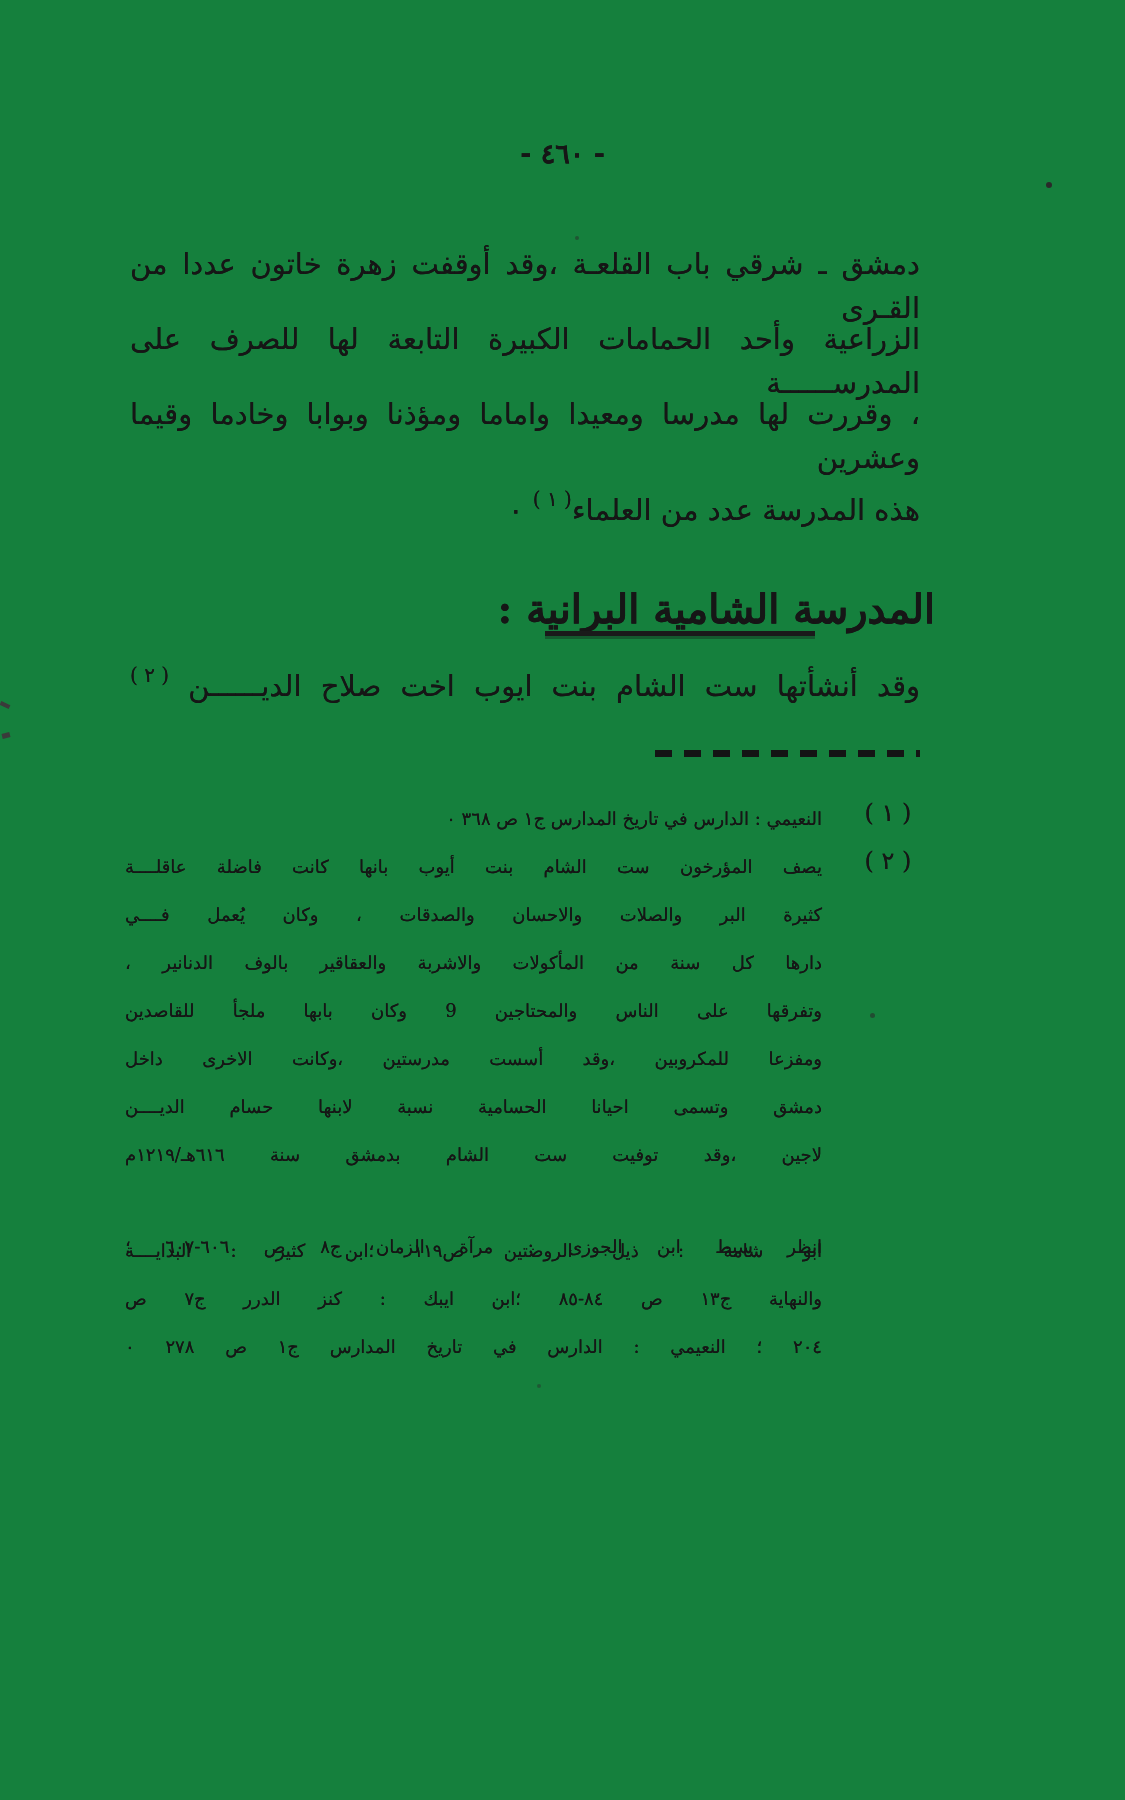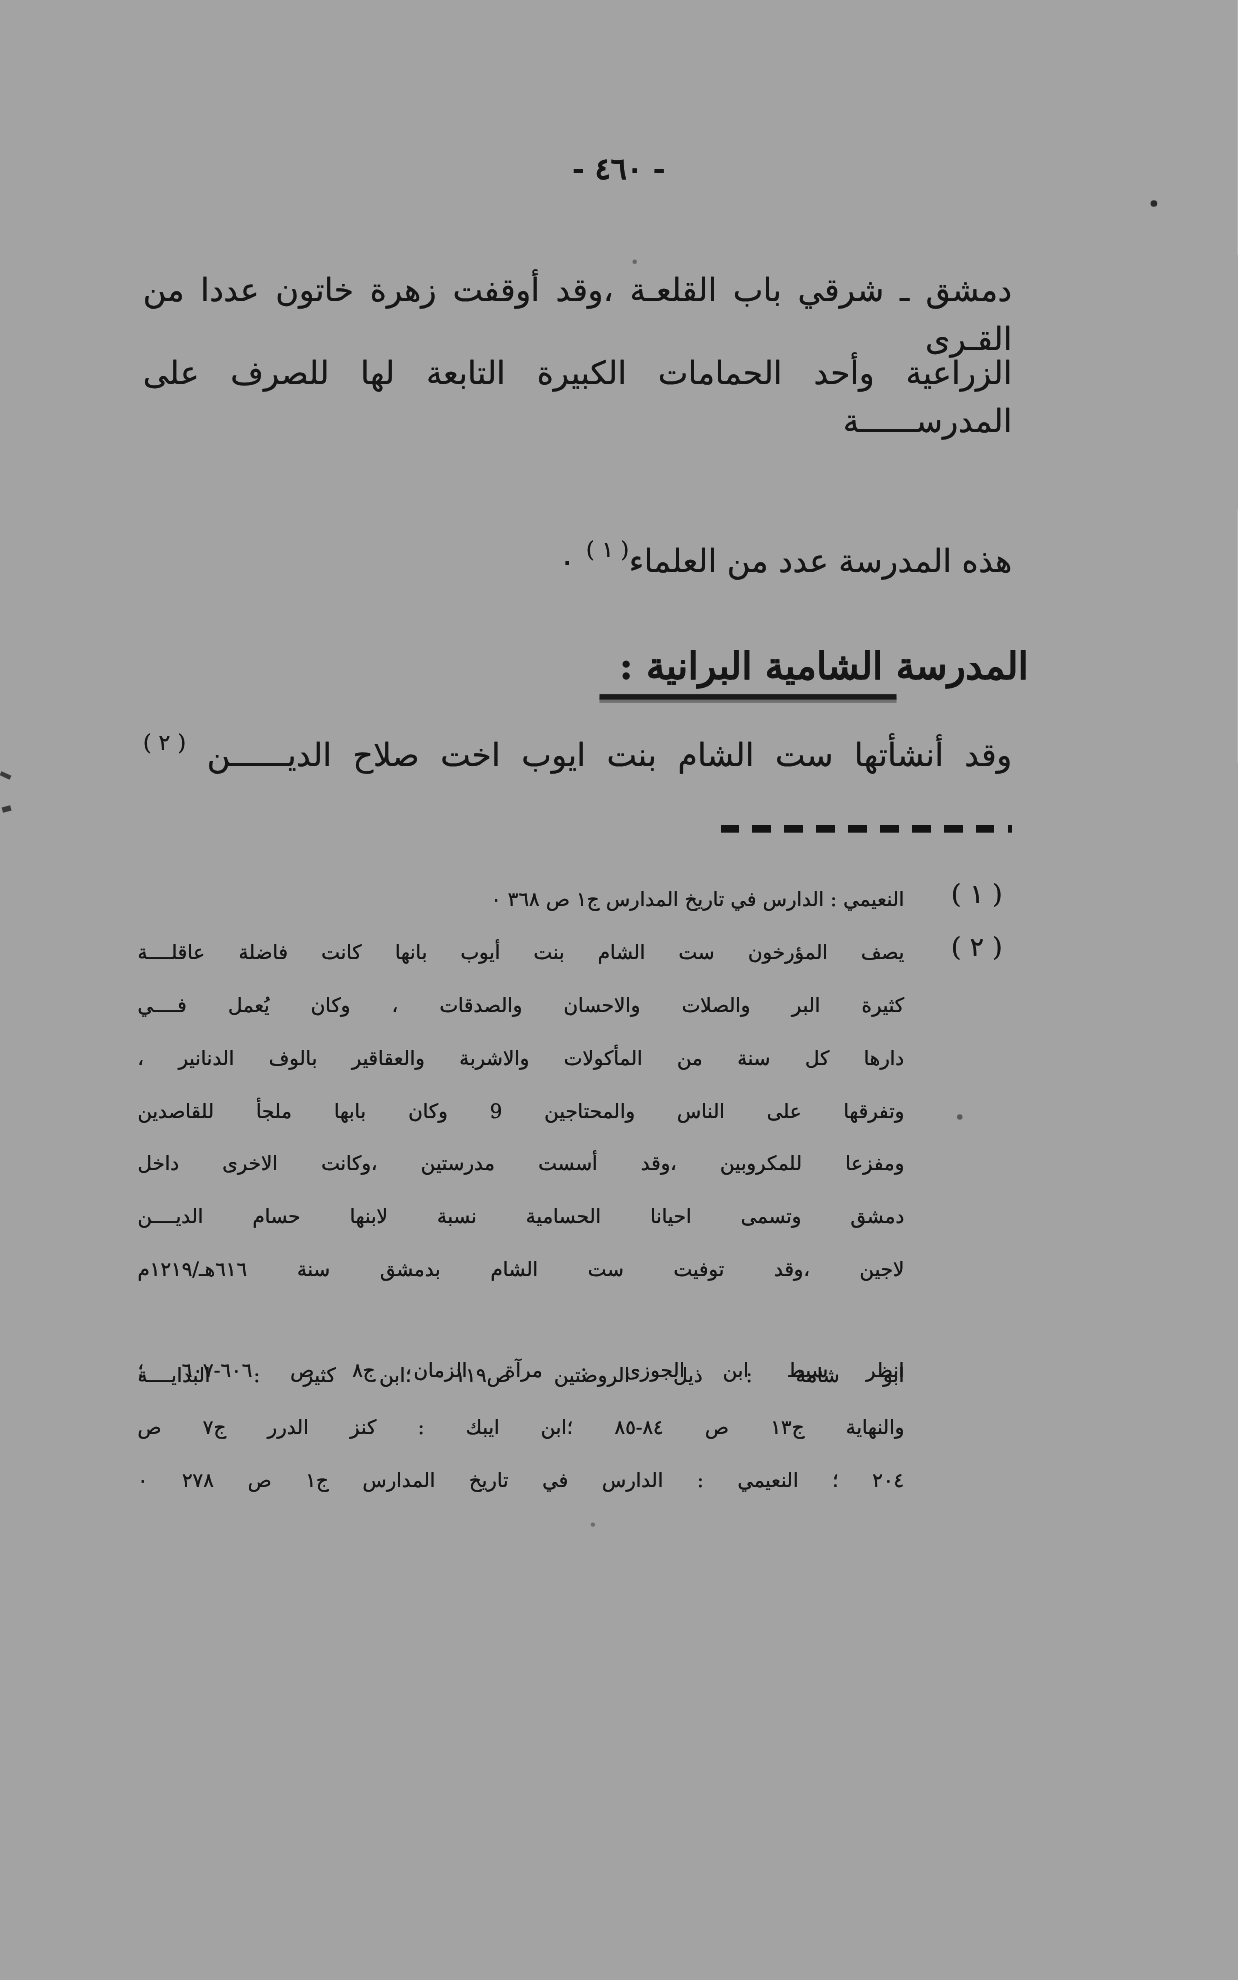--- a/index.html
+++ b/index.html
@@ -5,21 +5,21 @@
   html,body{margin:0;padding:0;}
   body{
     background:#e8e8e6;
     font-family:"DejaVu Serif", serif;
   }
   .page{
     position:relative;
     width:1125px;
     height:1800px;
     margin:0 auto;
-    background:#a3a3a3;
+    background:#15803d;
     color:#161616;
     overflow:hidden;
   }
   .ar{
     direction:rtl;
     unicode-bidi:plaintext;
     text-shadow:0 0 0.6px currentColor;
   }
   .page-number{
     position:absolute;
@@ -47,21 +47,21 @@
     display:inline-block;
     font-size:20px;
     transform:translateY(-14px);
     text-shadow:0 0 0.6px currentColor;
   }
   .section-heading{
     position:absolute;
     top:585px;
     left:130px;
     width:805px;
-    font-size:34px;
+    font-size:40px;
     font-weight:bold;
     text-align:right;
   }
   .heading-underline{
     position:absolute;
     top:631px;
     left:545px;
     width:270px;
     height:5px;
     background:#1a1a1a;
@@ -108,20 +108,21 @@
 </style>
 </head>
 <body>
 
 <div class="page">
 
   <div class="page-number ar">- ٤٦٠ -</div>
 
   <div class="body-line ar" style="top:242px;">دمشق ـ شرقي باب القلعـة ،وقد أوقفت زهرة خاتون عددا من القـرى</div>
   <div class="body-line ar" style="top:317px;">الزراعية وأحد الحمامات الكبيرة التابعة لها للصرف على المدرســــــة</div>
+  <div class="body-line ar" style="top:392px;">، وقررت لها مدرسا ومعيدا واماما ومؤذنا وبوابا وخادما وقيما وعشرين</div>
   <div class="body-line partial ar" style="top:488px;"><span>هذه المدرسة عدد من العلماء</span><span class="sup-ref">( ١ )</span> <span>‏٠</span></div>
 
   <div class="section-heading ar">المدرسة الشامية البرانية :</div>
   <div class="heading-underline"></div>
 
   <div class="body-line ar" style="top:664px;"><span>وقد أنشأتها ست الشام بنت ايوب اخت صلاح الديــــــن</span> <span class="sup-ref">( ٢ )</span></div>
 
   <div class="dashed-separator"></div>
 
   <div class="fn-marker ar" style="top:799px;">( ١ )</div>

